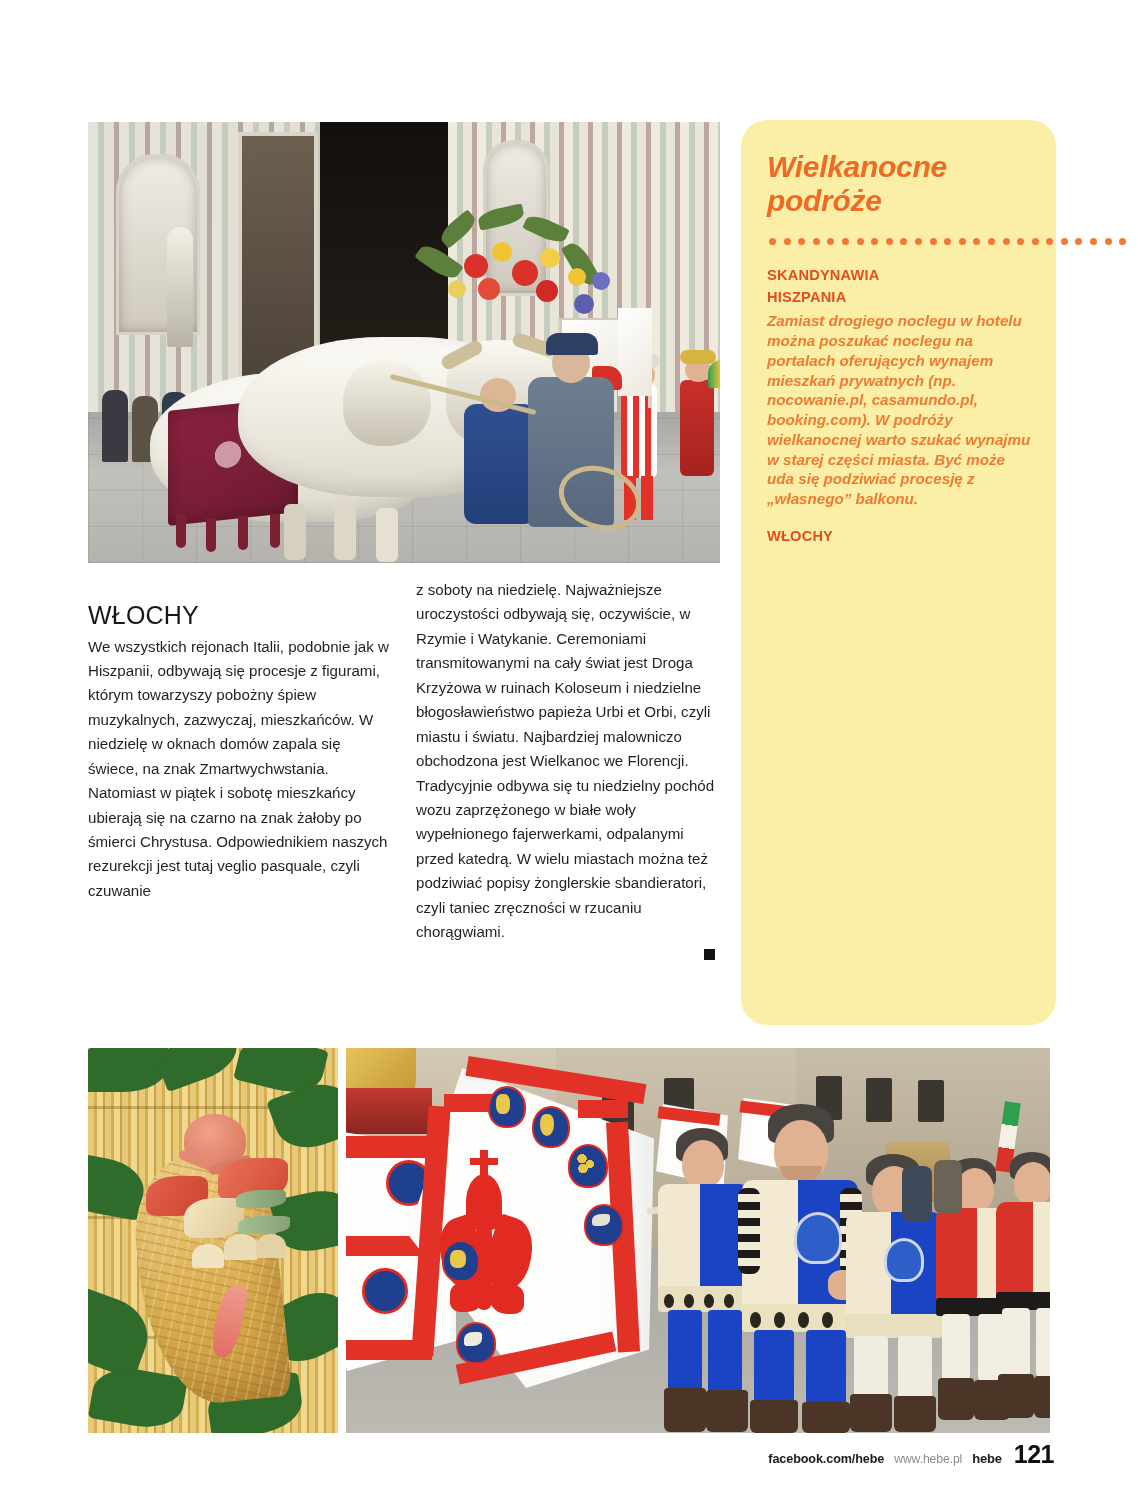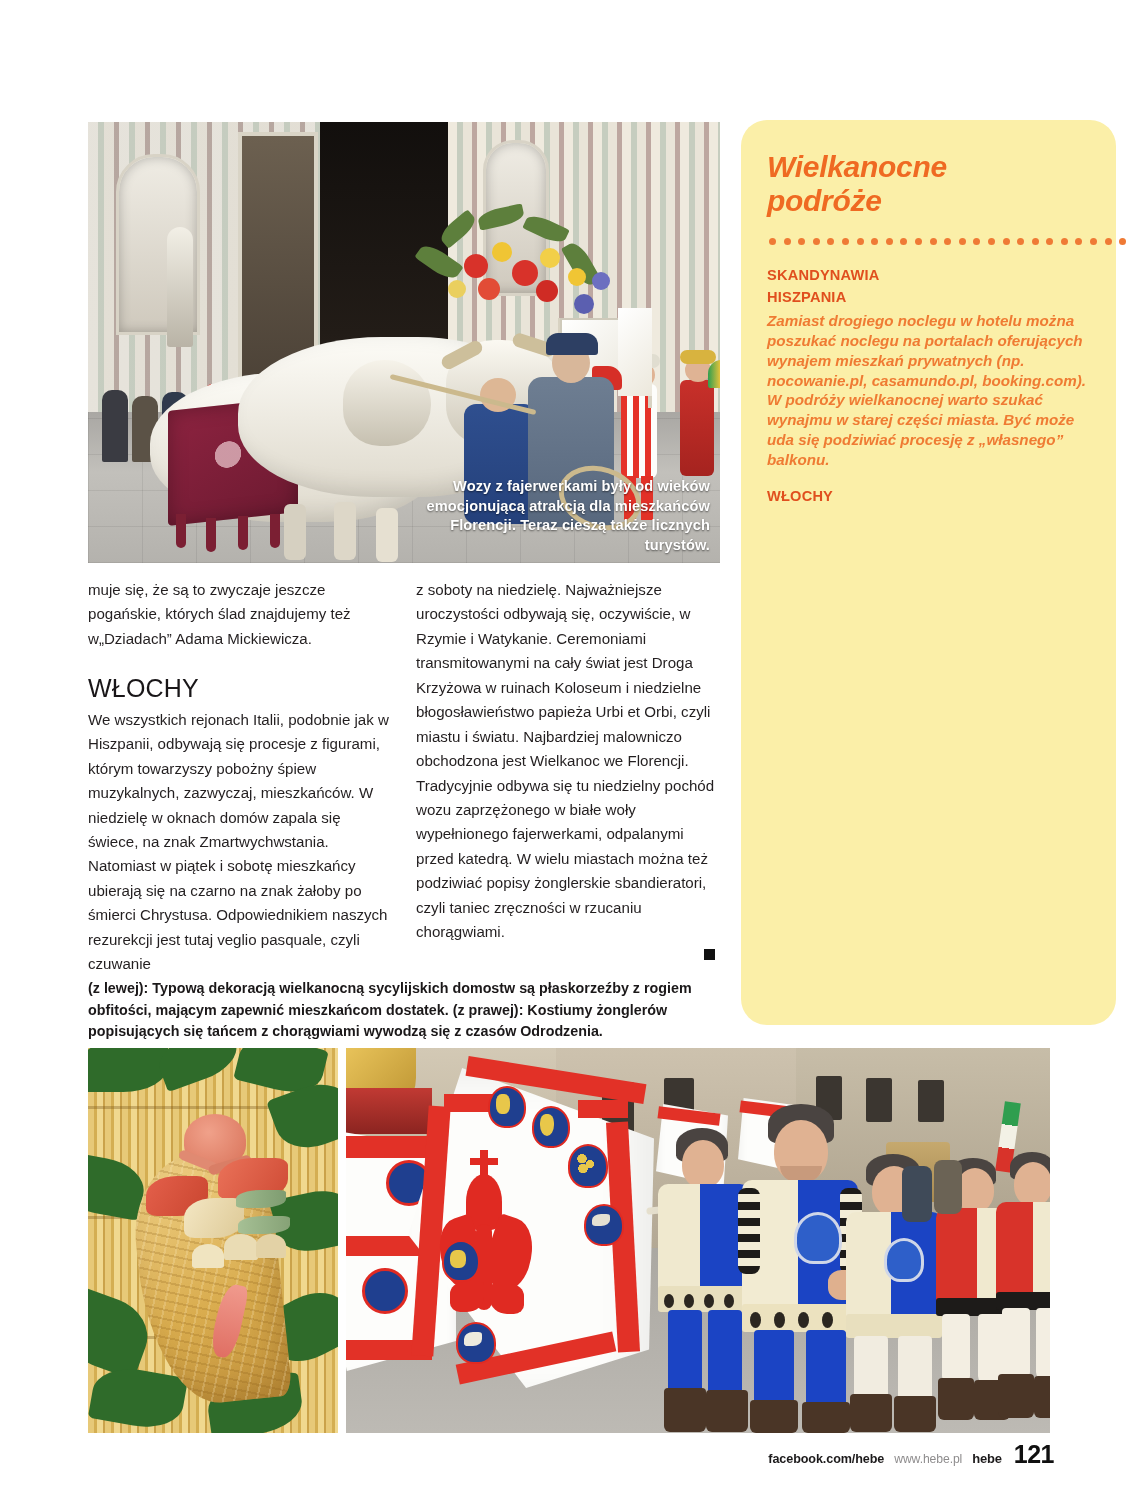--- a/index.html
+++ b/index.html
@@ -110,21 +110,21 @@
   .endsq{position:absolute;right:6px;top:4px;width:11px;height:11px;background:#111;}
 
   
   .caption-block{
     position:absolute;left:88px;top:978px;width:640px;
     font-size:14.3px;font-weight:bold;line-height:1.52;color:#1b1819;
   }
 
   
   .sidebar{
-    position:absolute;left:741px;top:120px;width:375px;height:905px;
+    position:absolute;left:741px;top:120px;width:315px;height:905px;
     background:#fbefa8;border-radius:26px;
     box-shadow:0 0 0 0 rgba(0,0,0,0);
   }
   .sb-inner{padding:30px 24px 26px 26px;}
   .sb-title{
     color:#ef6a22;font-weight:bold;font-style:italic;
     font-size:30px;line-height:1.14;letter-spacing:-.3px;
     margin:0 0 0 0;
   }
   .dots{margin:20px 0 22px 2px;display:flex;gap:7.6px;align-items:center;}
@@ -294,38 +294,35 @@
       <div class="petal" style="left:184px;top:70px;width:18px;height:18px;background:#6c6fc0;"></div>
       <div class="petal" style="left:40px;top:78px;width:18px;height:18px;background:#eacf5e;"></div>
     </div>
 
     <div class="man-blue2"></div>
     <div class="man-blue"></div>
     <div class="rope"></div>
     <div style="position:absolute;left:300px;top:270px;width:150px;height:5px;
       background:#cbb98d;transform:rotate(14deg);border-radius:3px;"></div>
 
-    <div class="photo-caption">Wozy z fajerwerkami były od wieków emocjonującą atrakcją dla mieszkańców Florencji. Teraz cieszą także licznych turystów.</div>
   </div>
 
   <div class="cols">
     <div class="col c1">
-      <p>muje się, że są to zwyczaje jeszcze pogańskie, których ślad znajdujemy też w„Dziadach” Adama Mickiewicza.</p>
       <div class="h2">WŁOCHY</div>
       <p>We wszystkich rejonach Italii, podobnie jak w Hiszpanii, odbywają się procesje z figurami, którym towarzyszy pobożny śpiew muzykalnych, zazwyczaj, mieszkańców. W niedzielę w oknach domów zapala się świece, na znak Zmartwychwstania. Natomiast w piątek i sobotę mieszkańcy ubierają się na czarno na znak żałoby po śmierci Chrystusa. Odpowiednikiem naszych rezurekcji jest tutaj veglio pasquale, czyli czuwanie</p>
     </div>
     <div class="col c2">
       <p>z soboty na niedzielę. Najważniejsze uroczystości odbywają się, oczywiście, w Rzymie i Watykanie. Ceremoniami transmitowanymi na cały świat jest Droga Krzyżowa w ruinach Koloseum i niedzielne błogosławieństwo papieża Urbi et Orbi, czyli miastu i światu. Najbardziej malowniczo obchodzona jest Wielkanoc we Florencji. Tradycyjnie odbywa się tu niedzielny pochód wozu zaprzężonego w białe woły wypełnionego fajerwerkami, odpalanymi przed katedrą. W wielu miastach można też podziwiać popisy żonglerskie sbandieratori, czyli taniec zręczności w rzucaniu chorągwiami.</p>
       <div style="position:relative;height:4px;">
         <span class="endsq"></span>
       </div>
     </div>
   </div>
 
-  <div class="caption-block">(z lewej): Typową dekoracją wielkanocną sycylijskich domostw są płaskorzeźby z rogiem obfitości, mającym zapewnić mieszkańcom dostatek. (z prawej): Kostiumy żonglerów popisujących się tańcem z chorągwiami wywodzą się z czasów Odrodzenia.</div>
 
   <aside class="sidebar">
     <div class="sb-inner">
       <h2 class="sb-title">
         <span>Wielkanocne</span><br>
         <span>podróże</span>
       </h2>
 
       <div class="dots">
           <span class="dot"></span>

